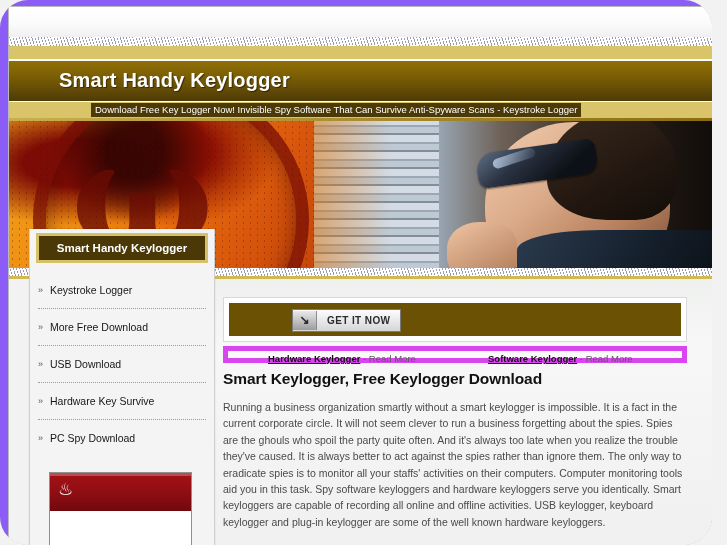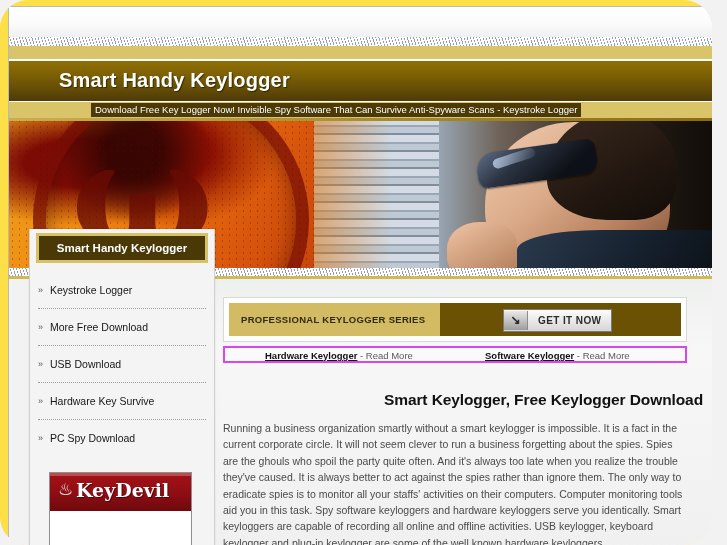--- a/index.html
+++ b/index.html
@@ -4,21 +4,21 @@
 <style>
   html, body {
     margin: 0; padding: 0;
     background: #f2f2f2;
     font-family: "Liberation Sans", sans-serif;
   }
   #page {
     position: relative;
     width: 712px; height: 545px;
     overflow: hidden;
-    background: #fde047;
+    background: #8b5cf6;
     border-radius: 28px;
   }
 
   
   .frame {
     position: absolute;
     left: 8px; top: 6px;
     width: 711px; height: 539px;
     background: #ffffff;
     border-left: 1px solid #b9b9b9;
@@ -388,42 +388,41 @@
     font-weight: bold;
     color: #2c2c2c;
     letter-spacing: 0.4px;
   }
 
   .links-row {
     margin-top: 4px;
     width: 464px;
     height: 17px;
     background: #fafafa;
-    border: 2px solid #d946ef;
+    border: 5px solid #d946ef;
     box-sizing: border-box;
     position: relative;
     font-size: 9.5px;
     color: #5a5a5a;
   }
   .lk { position: absolute; top: 2px; white-space: nowrap; }
   .lk .strong {
     font-weight: bold;
     color: #111111;
     text-decoration: underline;
   }
   .lk-hw { left: 40px; }
   .lk-sw { left: 260px; text-align: right; }
 
   .headline {
-    margin-top: 28px;
+    margin-top: 7px;
     font-size: 15.5px;
     font-weight: bold;
     color: #111111;
     letter-spacing: -0.1px;
-    text-align: right;
   }
   .bodytext {
     margin-top: 11px;
     width: 466px;
     font-size: 10.5px;
     line-height: 16.4px;
     color: #4a4a4a;
     text-align: left;
   }
 
@@ -514,31 +513,29 @@
 
         <div class="sb-item">
           <span class="chev">»</span>
           <span class="lbl">PC Spy Download</span>
         </div>
       </div>
 
       <div class="kd-box">
         <div class="kd-banner">
           <span class="kd-flame">♨</span>
-          <span class="kd-word">KeyDevil</span>
         </div>
         <div class="kd-body"></div>
 
       </div>
     </div>
 
     <div class="main">
 
       <div class="promo">
-        <div class="promo-left">PROFESSIONAL KEYLOGGER SERIES</div>
         <div class="promo-right">
           <div class="cta-btn">
             <span class="cta-icon">↘</span>
             <span class="cta-label">GET IT NOW</span>
           </div>
         </div>
       </div>
 
       <div class="links-row">
         <span class="lk lk-hw"><span class="strong">Hardware Keylogger</span><span> - Read More</span></span>

